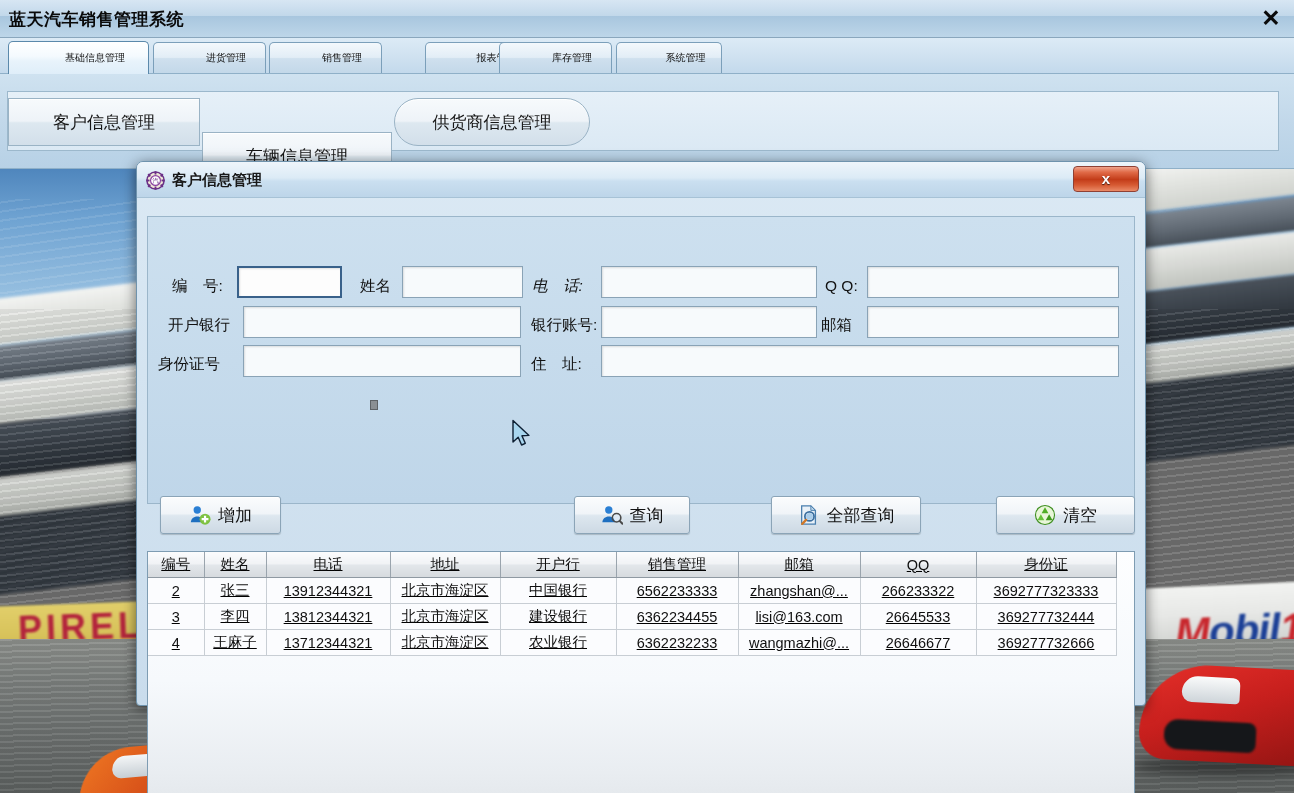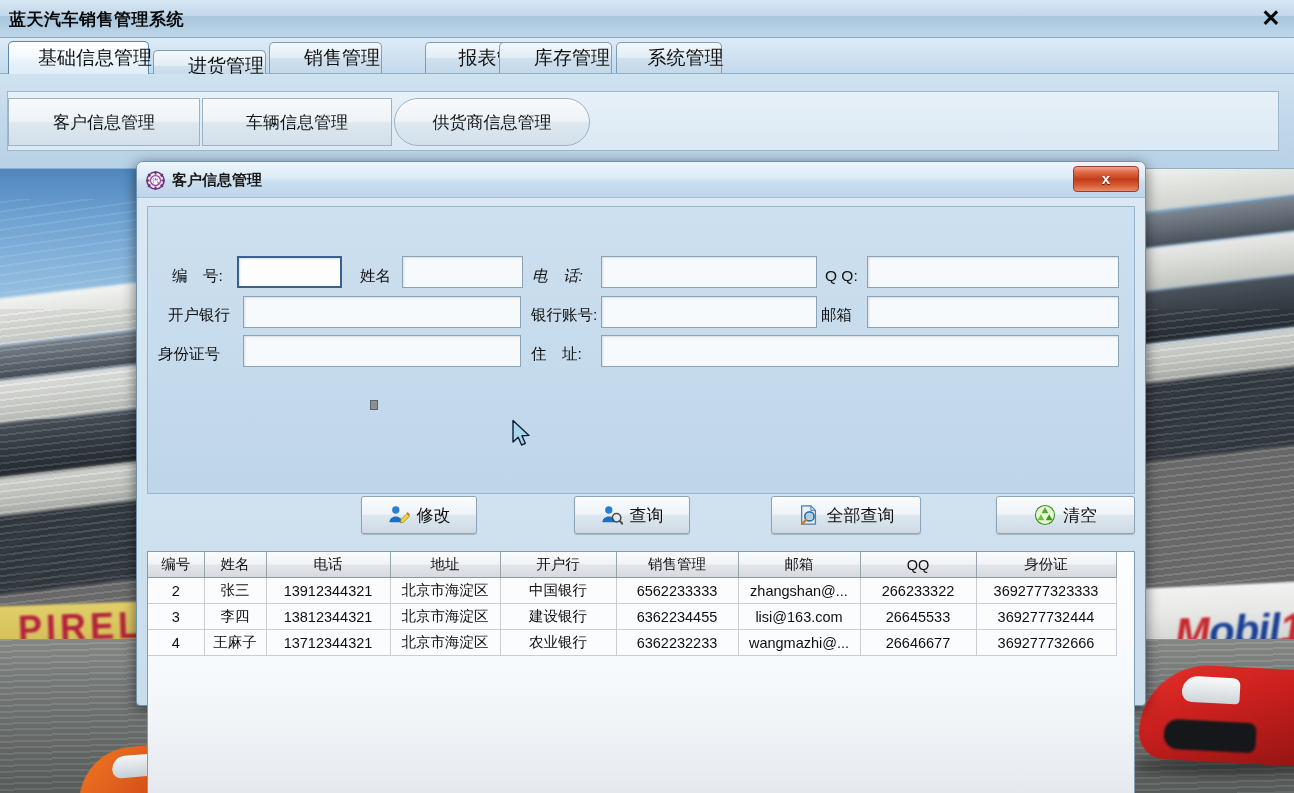--- a/index.html
+++ b/index.html
@@ -49,21 +49,21 @@
     border-bottom: 1px solid #8fb0c8;
     box-sizing: border-box;
   }
   .tab {
     position: absolute; top: 4px; height: 31px;
     box-sizing: border-box;
     border: 1px solid #7b9fba;
     border-bottom: none;
     border-radius: 5px 5px 0 0;
     background: linear-gradient(to bottom, #f3f8fc 0%, #e2edf6 48%, #cfe0ee 52%, #c3d8e9 100%);
-    font-size: 19px;
+    font-size: 10px;
     color: #111;
     display: flex; align-items: center; justify-content: center;
     cursor: pointer;
     white-space: nowrap;
     padding-left: 33px;
   }
   .tab.active {
     background: linear-gradient(to bottom, #ffffff 0%, #f4fafe 45%, #e8f3fb 60%, #dfeef9 100%);
     border-color: #5b89ab;
     height: 33px;
@@ -266,21 +266,21 @@
     background: linear-gradient(to bottom, #f0a38c 0%, #e06a47 22%, #c33c19 52%, #d65a33 75%, #ea8a67 100%);
     color: #fff;
     font-size: 15px; font-weight: bold;
     text-align: center; line-height: 23px;
     text-shadow: 0 1px 1px rgba(0,0,0,.7);
     cursor: pointer;
   }
 
   
   #form-box {
-    position: absolute; left: 10px; top: 44px;
+    position: absolute; left: 10px; top: 54px;
     width: 988px; height: 288px;
     border: 1px solid #9bb6ca;
     background: linear-gradient(to bottom, #cde0ef 0%, #bfd6e9 100%);
     box-sizing: border-box;
   }
   .flabel {
     position: absolute;
     font-size: 15.5px; color: #121212;
     white-space: nowrap;
     line-height: 20px;
@@ -332,20 +332,21 @@
     border: 1px solid #7e9cb2;
     background: linear-gradient(to bottom, #fdfeff 0%, #f6f9fc 42%, #e9edf1 72%, #dadee2 100%);
     box-sizing: border-box;
     overflow: hidden;
   }
   table.grid-table {
     border-collapse: collapse;
     width: 894px;
     table-layout: fixed;
     font-size: 14.5px;
+    text-decoration: underline;
   }
   table.grid-table th {
     background: linear-gradient(to bottom, #fbfcfd 0%, #f0f2f5 48%, #e2e6ea 52%, #d6dade 100%);
     border-right: 1px solid #9aa4ad;
     border-bottom: 1px solid #8f99a2;
     height: 23px;
     font-weight: normal;
     color: #101010;
     font-size: 14.5px;
   }
@@ -401,41 +402,41 @@
 
   </div>
 
   <div id="titlebar">
     <div id="app-title">蓝天汽车销售管理系统</div>
     <div id="win-close">✕</div>
   </div>
 
   <div id="tabstrip">
     <div class="tab active" style="left:8px;width:141px;">基础信息管理</div>
-    <div class="tab" style="left:153px;width:113px;margin-top:8px;">进货管理</div>
+    <div class="tab" style="left:153px;width:113px;">进货管理</div>
     <div class="tab" style="left:269px;width:113px;">销售管理</div>
     <div class="tab" style="left:385px;width:110px;margin-left:40px;">报表管理</div>
     <div class="tab" style="left:499px;width:113px;">库存管理</div>
     <div class="tab" style="left:616px;width:106px;">系统管理</div>
 
     <div id="statusinfo">
       <span class="datetime">2019-09-13 16:41:33</span>
       <span class="gap1"></span>
       <span>工号: 1</span>
       <span class="gap2"></span>
       <span>1</span>
       <span class="gap3"></span>
       <span>总经理</span>
     </div>
   </div>
 
   <div id="toolbar">
     <div id="toolbar-inner">
       <div class="tool-btn" style="left:0px;width:192px;">客户信息管理</div>
-      <div class="tool-btn" style="left:194px;width:190px;">车辆信息管理</div>
+      <div class="tool-btn" style="left:194px;width:190px;margin-top:34px;">车辆信息管理</div>
       <div class="tool-btn" style="left:386px;width:196px;border-radius:24px;">供货商信息管理</div>
     </div>
   </div>
 
   <div id="dialog">
 
     <div id="dlg-titlebar">
       <svg id="dlg-icon" viewBox="0 0 20 20">
         <circle cx="10" cy="10" r="9" fill="#efe8d6" stroke="#6a2f86" stroke-width="1.6"></circle>
         <circle cx="10" cy="10" r="5.2" fill="#ffffff" stroke="#8a3fa0" stroke-width="1.2"></circle>
@@ -473,30 +474,30 @@
       <div class="flabel" style="left:673px; top:98px;">邮箱</div>
       <input class="finput" style="left: 719px; top: 89px; width: 252px; height: 32px;" value="">
 
       <div class="flabel" style="left:10px;  top:137px;">身份证号</div>
       <input class="finput" style="left: 95px; top: 128px; width: 278px; height: 32px;" value="">
       <div class="flabel" style="left:383px; top:137px;">住　址:</div>
       <input class="finput" style="left: 453px; top: 128px; width: 518px; height: 32px;" value="">
     </div>
     <div id="idnum-caret"></div>
 
-
-    <div class="act-btn" style="left:224px; width:116px;">
+    <div class="act-btn" style="left:23px; width:121px;">
       <svg class="ic" viewBox="0 0 24 24">
-        <circle cx="8.5" cy="6.5" r="4" fill="#2a7fd4"></circle>
-        <path d="M1.5 20c0-4 3.2-6.5 7-6.5s7 2.5 7 6.5z" fill="#1e6fc0"></path>
-        <path d="M13.5 20.5l.6-3.4 6.6-6.6 2.8 2.8-6.6 6.6z" fill="#f5d33a" stroke="#9b7c12" stroke-width=".8"></path>
-        <path d="M20.1 10l1.2-1.2 2.8 2.8-1.2 1.2z" fill="#c9762a"></path>
+        <circle cx="9" cy="6.5" r="4" fill="#2a7fd4"></circle>
+        <path d="M2 20c0-4 3.2-6.5 7-6.5s7 2.5 7 6.5z" fill="#1e6fc0"></path>
+        <circle cx="17.5" cy="16.5" r="6" fill="#7ec241"></circle>
+        <path d="M16.3 12.8h2.4v2.5h2.5v2.4h-2.5v2.5h-2.4v-2.5h-2.5v-2.4h2.5z" fill="#fff"></path>
       </svg>
-      <span>修改</span>
-    </div>
+      <span>增加</span>
+    </div>
+
 
     <div class="act-btn" style="left:437px; width:116px;">
       <svg class="ic" viewBox="0 0 24 24">
         <circle cx="8.5" cy="6.5" r="4" fill="#2a7fd4"></circle>
         <path d="M1.5 20c0-4 3.2-6.5 7-6.5s7 2.5 7 6.5z" fill="#1e6fc0"></path>
         <circle cx="17" cy="15" r="4.6" fill="none" stroke="#4a4a4a" stroke-width="1.8"></circle>
         <circle cx="17" cy="15" r="3.4" fill="#dfeaf5" opacity=".8"></circle>
         <path d="M20.3 18.4l3.1 3.1" stroke="#4a4a4a" stroke-width="2.2" stroke-linecap="round"></path>
       </svg>
       <span>查询</span>

